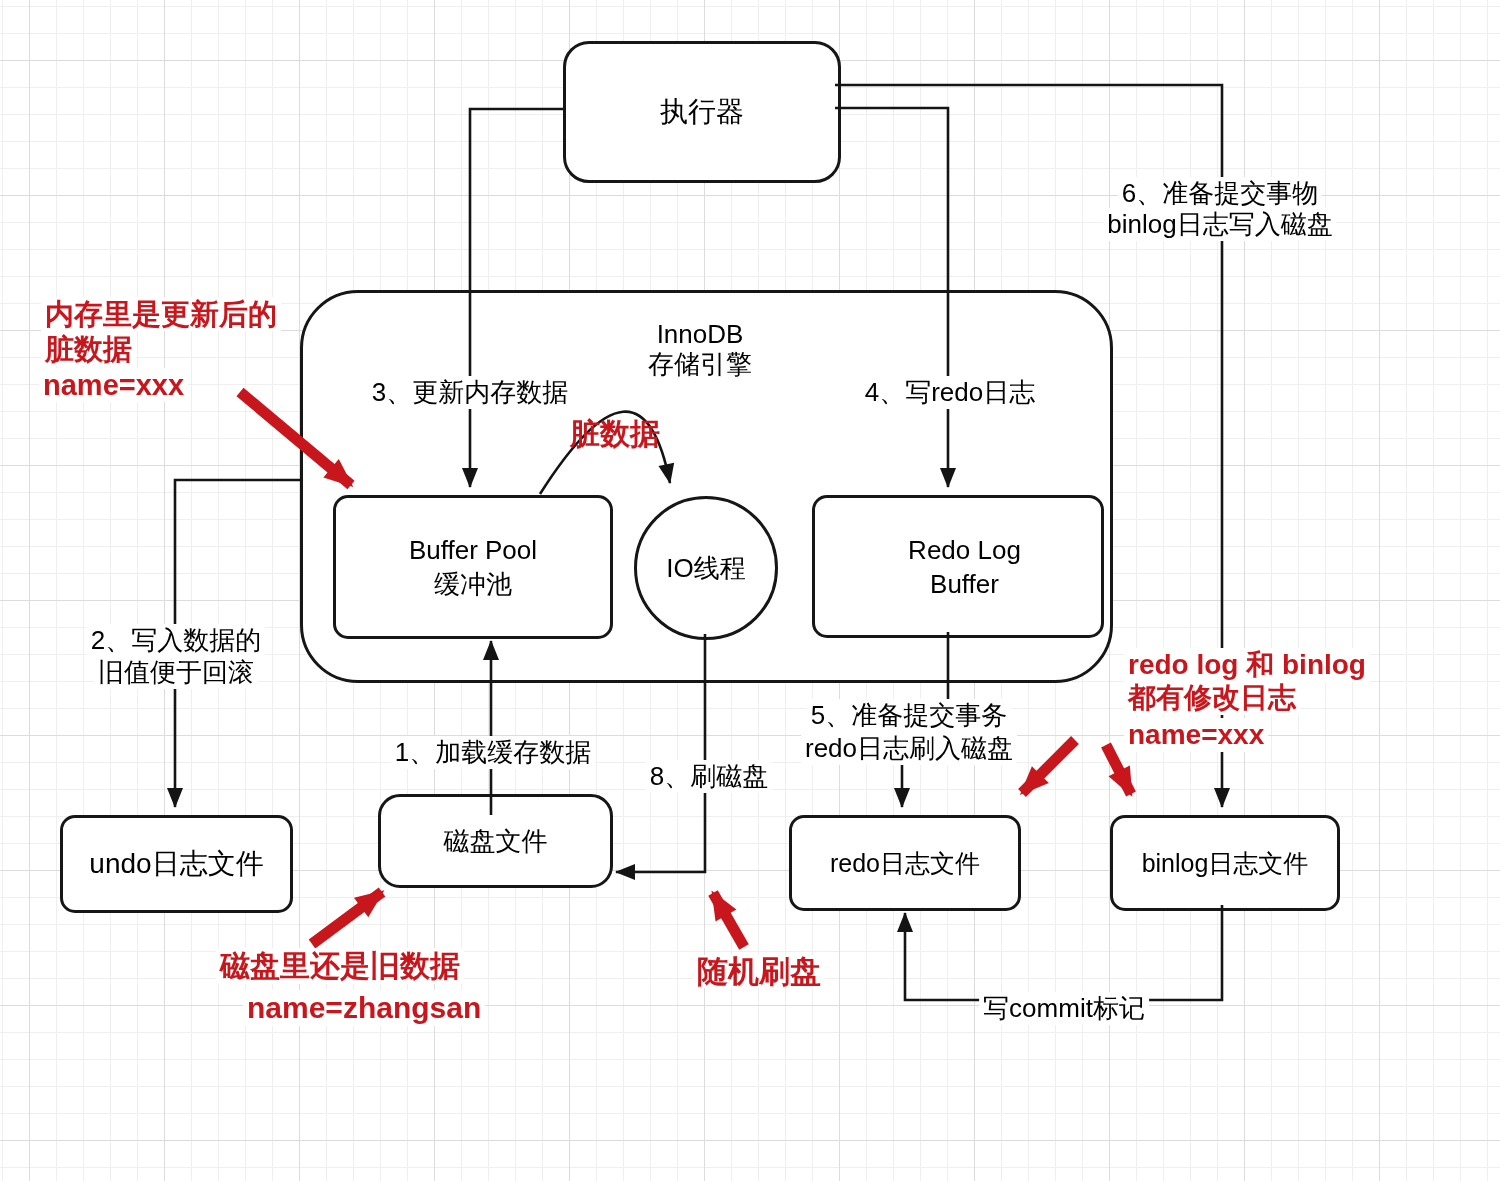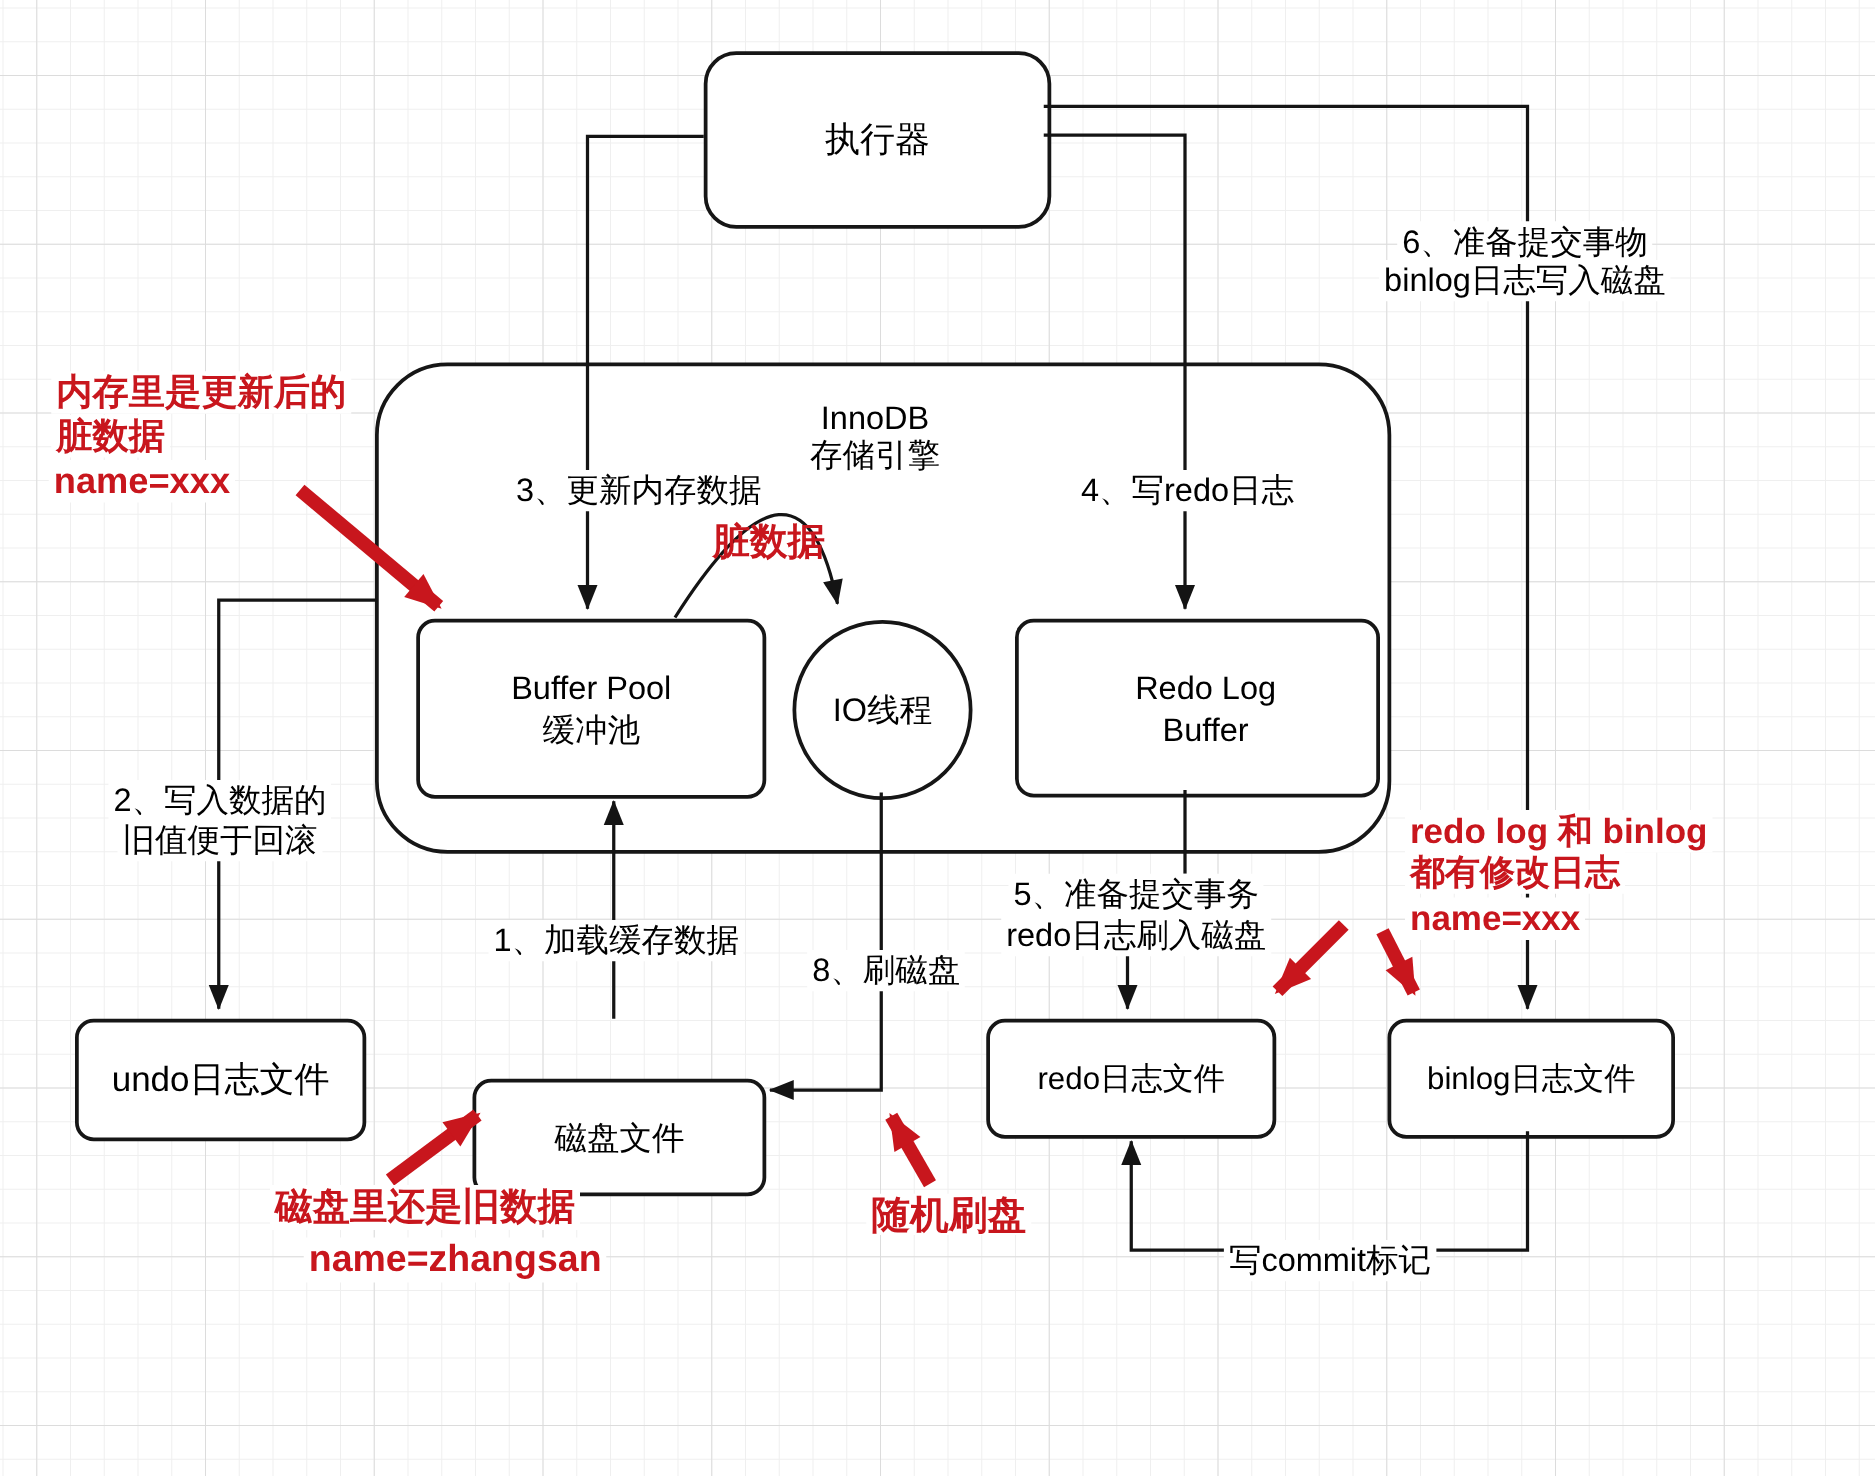--- a/index.html
+++ b/index.html
@@ -54,21 +54,21 @@
 
   <div class="node" style="left:812px;top:495px;width:273px;height:137px;padding-left:13px;">
     <div>Redo Log</div>
     <div>Buffer</div>
   </div>
 
   <div class="node" style="left:60px;top:815px;width:227px;height:92px;font-size:28px;">
     <div>undo日志文件</div>
   </div>
 
-  <div class="node" style="left:378px;top:863px;width:229px;height:88px;">
+  <div class="node" style="left:378px;top:794px;width:229px;height:88px;border-radius:22px;">
     <div>磁盘文件</div>
   </div>
 
   <div class="node" style="left:789px;top:815px;width:226px;height:90px;font-size:25px;">
     <div>redo日志文件</div>
   </div>
 
   <div class="node" style="left:1110px;top:815px;width:224px;height:90px;font-size:25px;">
     <div>binlog日志文件</div>
   </div>
@@ -102,21 +102,21 @@
 
     <path d="M1222,905 L1222,1000 L905,1000 L905,913" fill="none" stroke="#141414" stroke-width="2.6" marker-end="url(#ahb)"></path>
 
     <path d="M240,392 L351,485" fill="none" stroke="#c8161d" stroke-width="11" marker-end="url(#ahr)"></path>
     <path d="M1075,740 L1022,793" fill="none" stroke="#c8161d" stroke-width="11" marker-end="url(#ahr)"></path>
     <path d="M1106,745 L1131,794" fill="none" stroke="#c8161d" stroke-width="11" marker-end="url(#ahr)"></path>
     <path d="M312,944 L382,892" fill="none" stroke="#c8161d" stroke-width="11" marker-end="url(#ahr)"></path>
     <path d="M744,947 L713,893" fill="none" stroke="#c8161d" stroke-width="11" marker-end="url(#ahr)"></path>
   </svg>
 
-  <div class="lbl c" style="left:470px;top:376px;margin-left:41px;">3、更新内存数据</div>
+  <div class="lbl c" style="left:470px;top:376px;">3、更新内存数据</div>
   <div class="lbl c" style="left:950px;top:376px;">4、写redo日志</div>
   <div class="lbl c" style="left:1220px;top:177px;">6、准备提交事物</div>
   <div class="lbl c" style="left:1220px;top:208px;">binlog日志写入磁盘</div>
   <div class="lbl c" style="left:176px;top:624px;">2、写入数据的</div>
   <div class="lbl c" style="left:176px;top:656px;">旧值便于回滚</div>
   <div class="lbl c" style="left:493px;top:736px;">1、加载缓存数据</div>
   <div class="lbl c" style="left:709px;top:760px;">8、刷磁盘</div>
   <div class="lbl c" style="left:909px;top:699px;">5、准备提交事务</div>
   <div class="lbl c" style="left:909px;top:732px;">redo日志刷入磁盘</div>
   <div class="lbl c" style="left:1064px;top:992px;">写commit标记</div>

